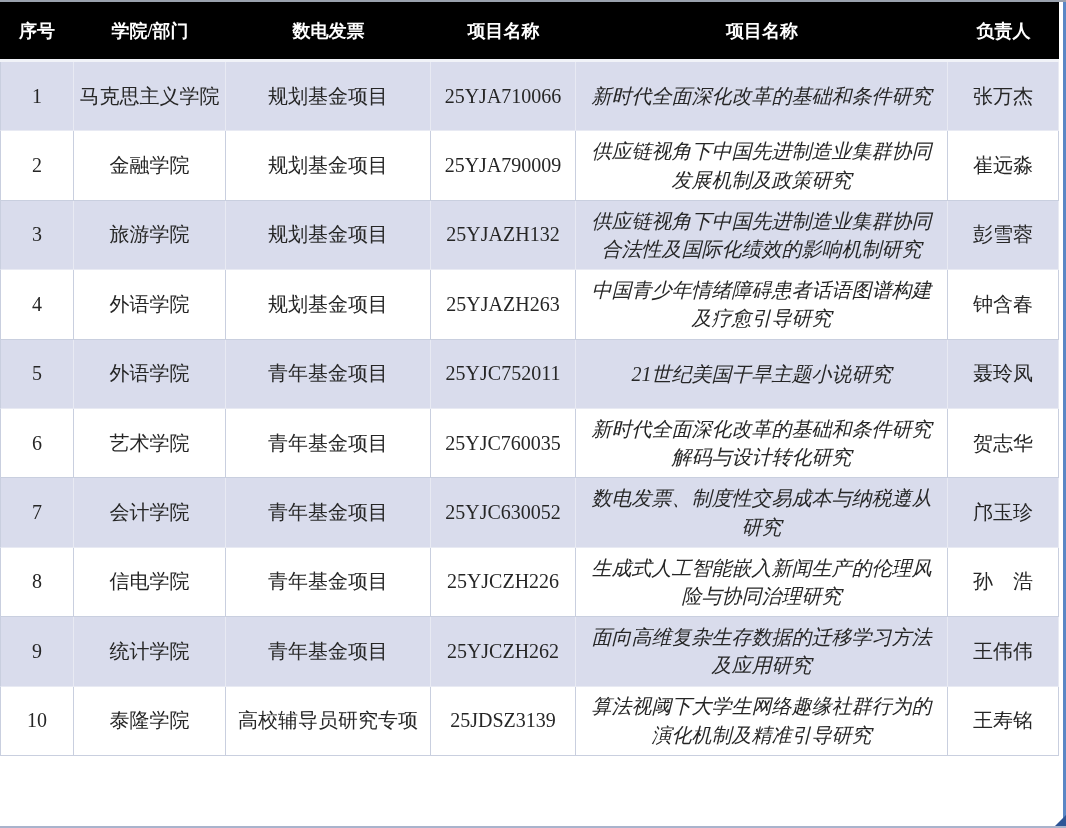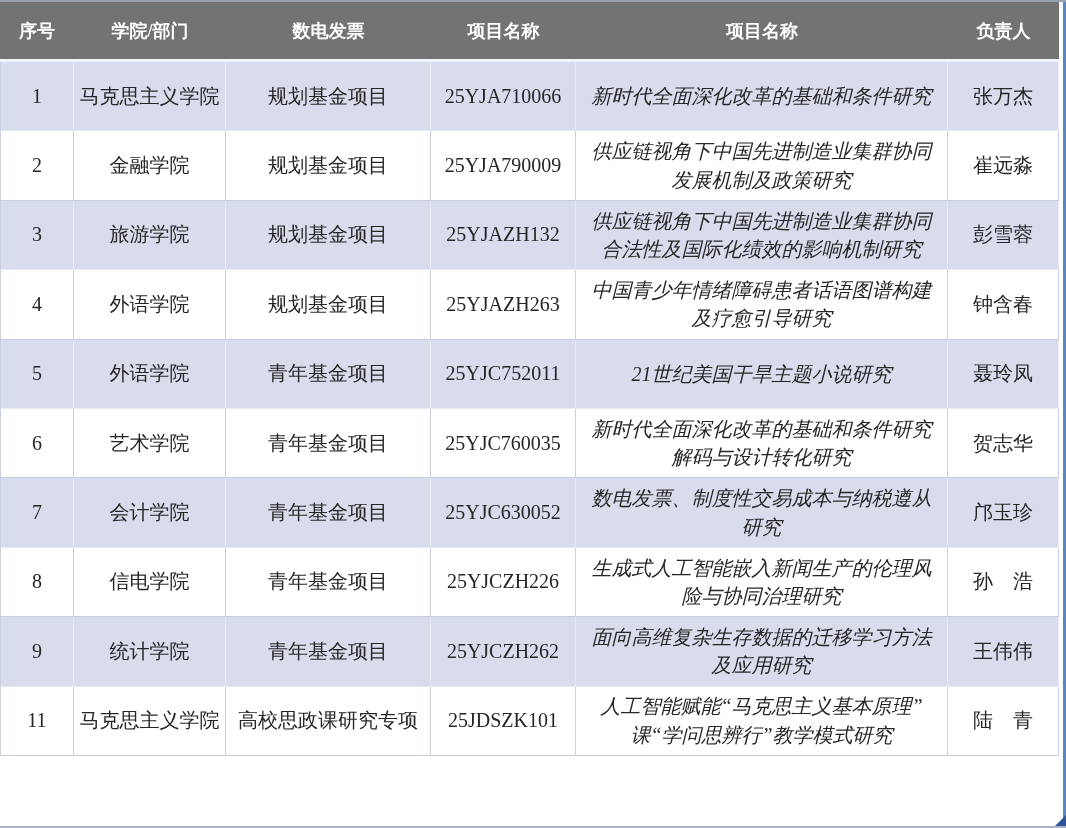--- a/index.html
+++ b/index.html
@@ -13,21 +13,21 @@
     overflow:hidden;
     font-family:"Liberation Serif","DejaVu Serif",serif;
   }
   table.projects{
     border-collapse:separate;
     border-spacing:0;
     width:1059px;
     table-layout:fixed;
   }
   table.projects th{
-    background:#737373;
+    background:#000000;
     color:#ffffff;
     font-size:18px;
     font-weight:bold;
     height:57px;
     padding:0;
     border-bottom:3px solid #f1f3f8;
     text-align:center;
   }
   table.projects td{
     font-size:20px;
@@ -174,29 +174,29 @@
         <td>统计学院</td>
         <td>青年基金项目</td>
         <td>25YJCZH262</td>
         <td class="title-cell">
           <span class="title-line">面向高维复杂生存数据的迁移学习方法</span>
           <span class="title-line">及应用研究</span>
         </td>
         <td class="leader-cell">王伟伟</td>
       </tr>
       <tr>
-        <td>11</td>
-        <td>马克思主义学院</td>
-        <td>高校思政课研究专项</td>
-        <td>25JDSZK101</td>
-        <td class="title-cell">
-          <span class="title-line">人工智能赋能“马克思主义基本原理”</span>
-          <span class="title-line">课“学问思辨行”教学模式研究</span>
-        </td>
-        <td class="leader-cell">陆　青</td>
+        <td>10</td>
+        <td>泰隆学院</td>
+        <td>高校辅导员研究专项</td>
+        <td>25JDSZ3139</td>
+        <td class="title-cell">
+          <span class="title-line">算法视阈下大学生网络趣缘社群行为的</span>
+          <span class="title-line">演化机制及精准引导研究</span>
+        </td>
+        <td class="leader-cell">王寿铭</td>
       </tr>
     </tbody>
   </table>
 
   <div class="right-edge-line"></div>
   <div class="corner-handle"></div>
 
 </div>
 
 </body></html>

